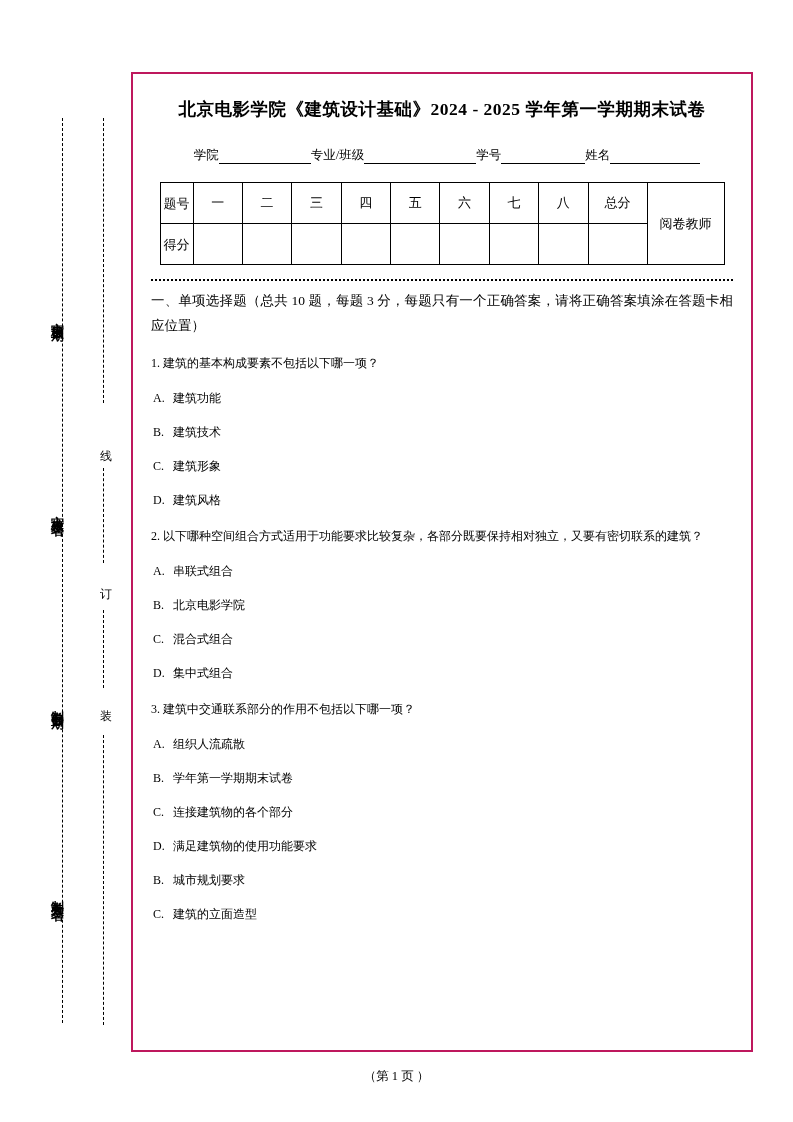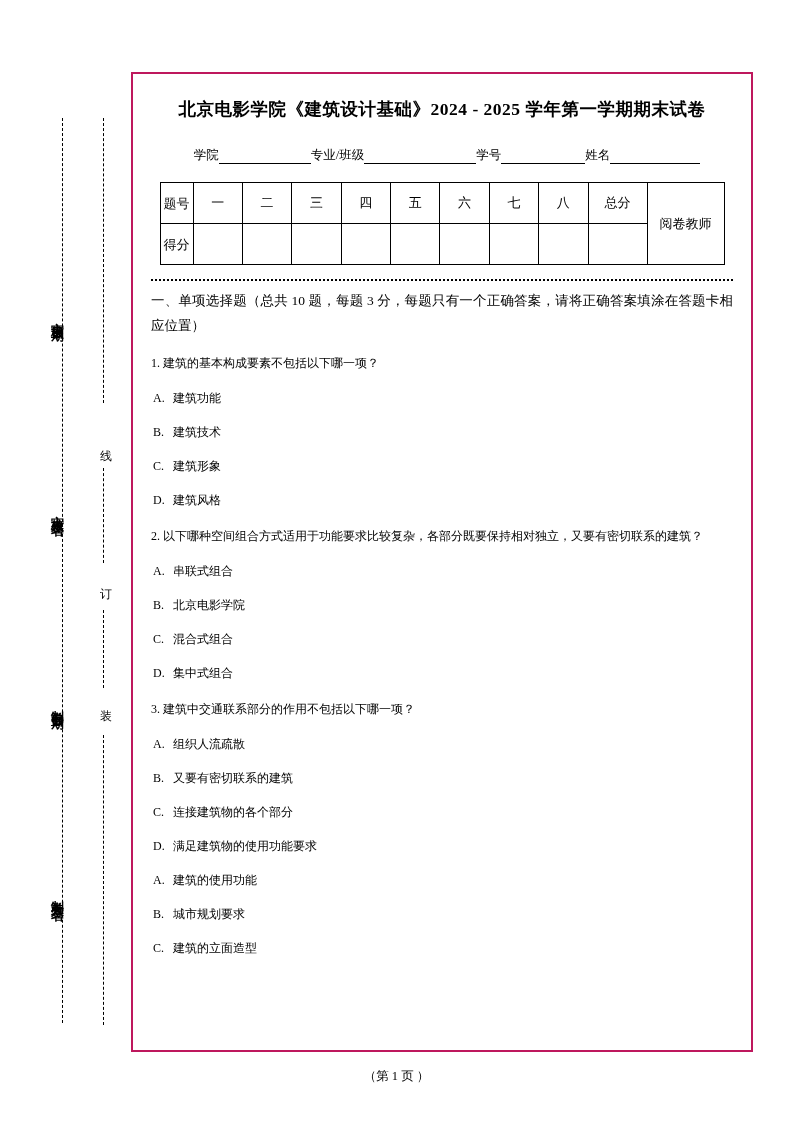--- a/index.html
+++ b/index.html
@@ -265,33 +265,30 @@
   </div>
 
   <div class="q">
     <span>3.</span>
     <span>建筑中交通联系部分的作用不包括以下哪一项？</span>
   </div>
   <div class="opt">
     <span class="lab">A.</span><span>组织人流疏散</span>
   </div>
   <div class="opt">
-    <span class="lab">B.</span><span>又要有密切联系的建筑</span>
+    <span class="lab">B.</span><span>学年第一学期期末试卷</span>
   </div>
   <div class="opt">
     <span class="lab">C.</span><span>连接建筑物的各个部分</span>
   </div>
   <div class="opt">
     <span class="lab">D.</span><span>满足建筑物的使用功能要求</span>
   </div>
 
   <div class="opt">
-    <span class="lab">A.</span><span>建筑的使用功能</span>
-  </div>
-  <div class="opt">
     <span class="lab">B.</span><span>城市规划要求</span>
   </div>
   <div class="opt">
     <span class="lab">C.</span><span>建筑的立面造型</span>
   </div>
 
 </div>
 
 <div class="footer">（第 1 页 ）</div>
 

